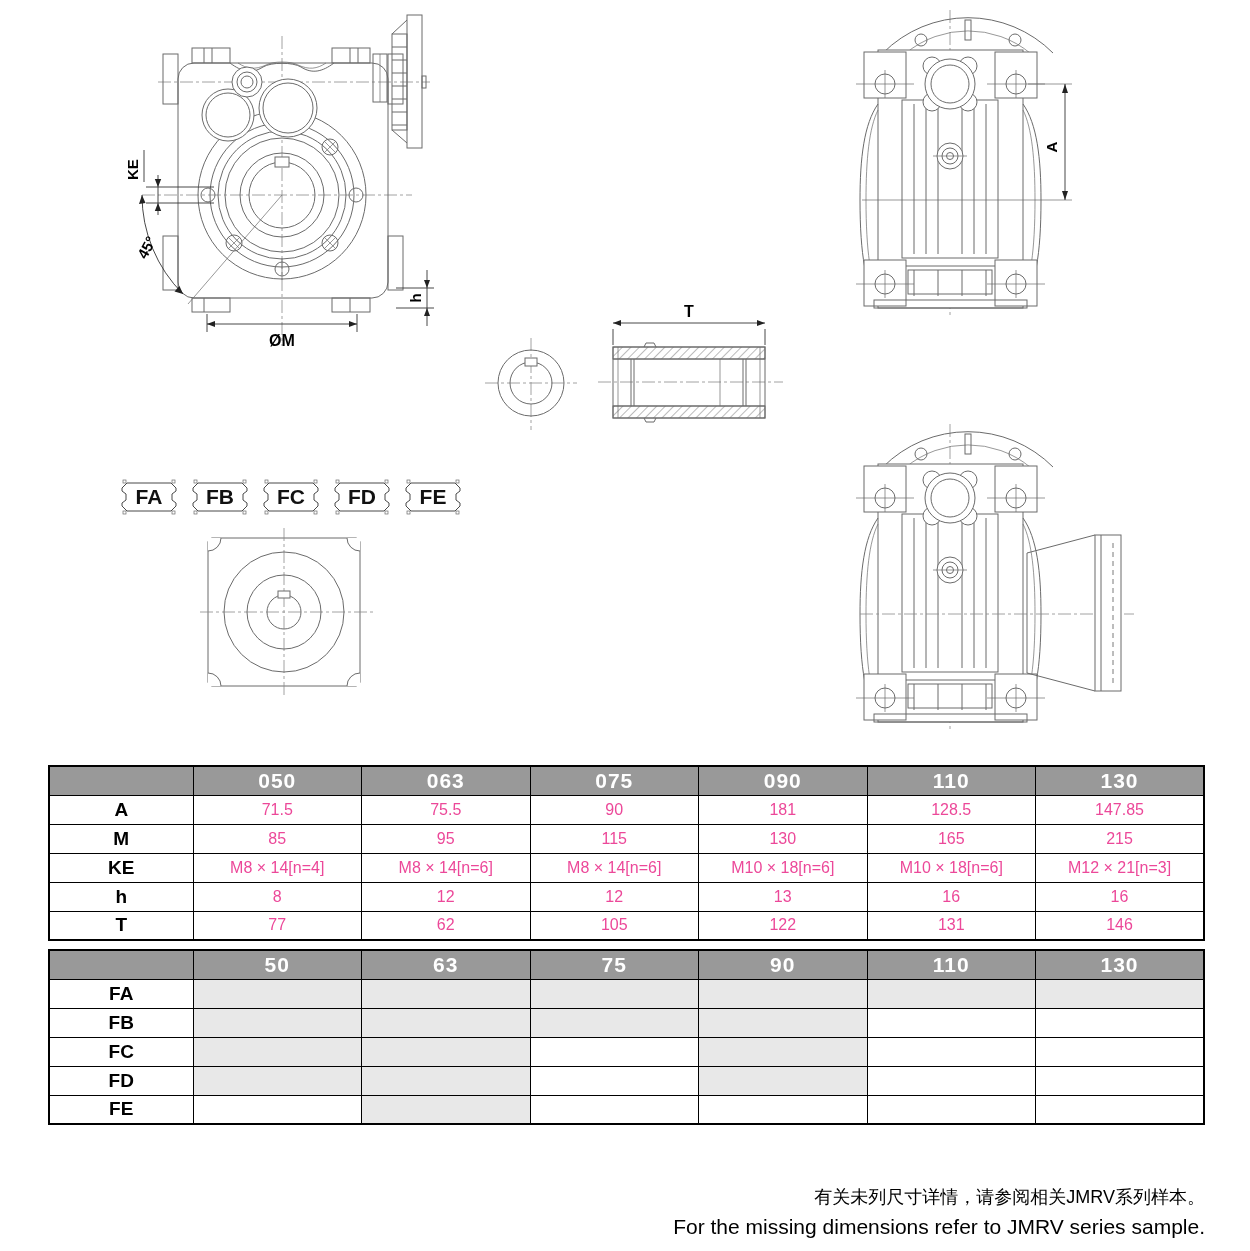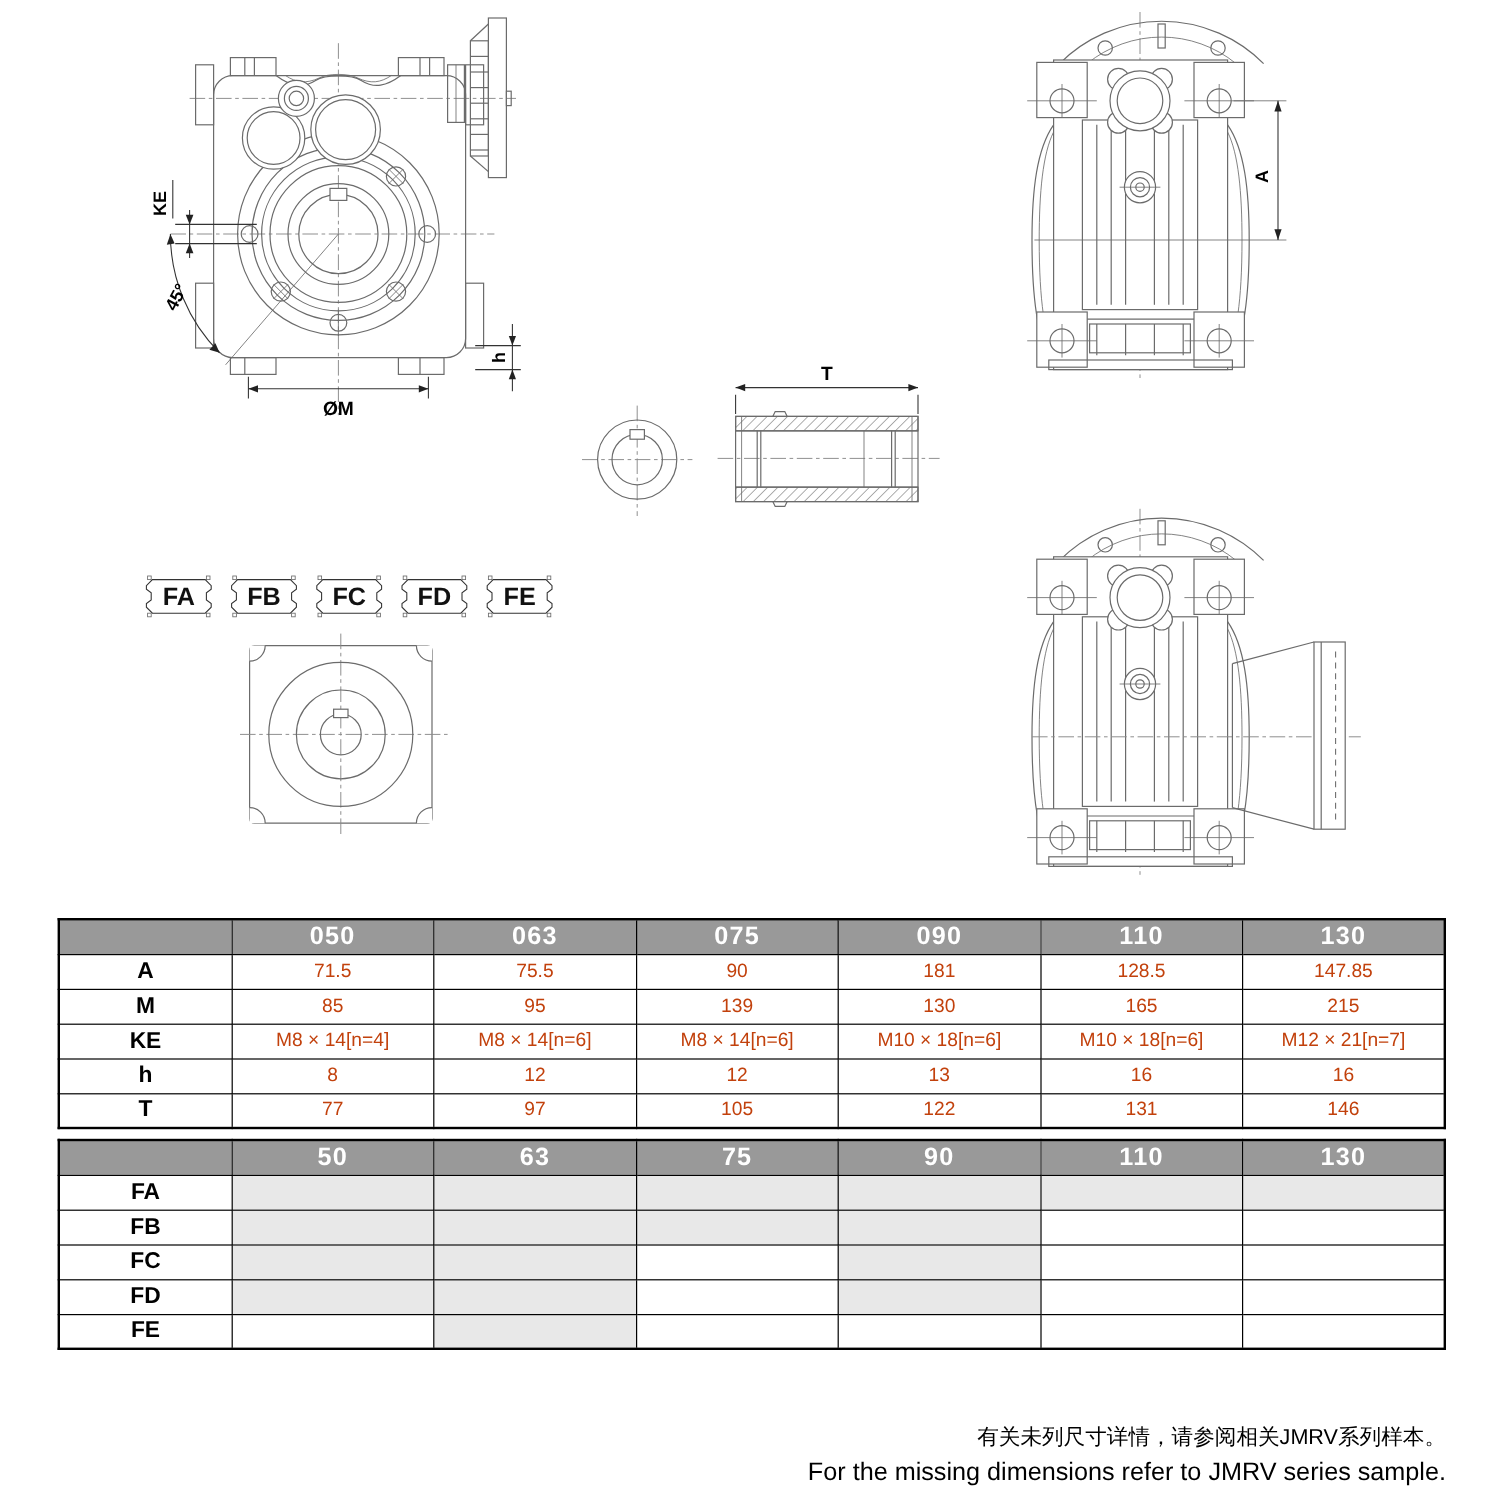--- a/index.html
+++ b/index.html
@@ -27,21 +27,21 @@
 
   table.dtable{position:absolute;left:48px;width:1155px;border-collapse:collapse;
                table-layout:fixed;border:2.5px solid #000;}
   .dtable th,.dtable td{border:1.6px solid #000;text-align:center;vertical-align:middle;
                         padding:0;overflow:hidden;white-space:nowrap;}
   .dtable tr{height:29px;}
   .dtable tr.head{height:29px;}
   .dtable tr.head th{background:var(--header-bg);color:var(--header-text);
                      font-size:21px;font-weight:bold;letter-spacing:1px;}
   .dtable th.lbl{font-weight:bold;font-size:19px;background:#fff;color:#000;}
-  .dtable td.val{font-size:16px;color:#c2410c;background:#fff;margin-left:20px;}
+  .dtable td.val{font-size:16px;color:#ec4899;background:#fff;margin-left:20px;}
   .dtable td.av{background:#fff;}
   .dtable td.av.avail{background:var(--avail-bg);}
   #dim-table{top:765px;}
   #flange-table{top:949px;}
 
   .badges{position:absolute;left:118px;top:479px;display:flex;gap:9px;}
   .badges svg{position:static;}
 
   .footer{position:absolute;right:45px;top:1182px;text-align:right;color:#000;}
   .footer .zh{font-size:18px;line-height:30px;}
@@ -378,47 +378,47 @@
       <td class="val">75.5</td>
       <td class="val">90</td>
       <td class="val">181</td>
       <td class="val">128.5</td>
       <td class="val">147.85</td>
     </tr>
     <tr>
       <th class="lbl">M</th>
       <td class="val">85</td>
       <td class="val">95</td>
-      <td class="val">139</td>
+      <td class="val">115</td>
       <td class="val">130</td>
       <td class="val">165</td>
       <td class="val">215</td>
     </tr>
     <tr>
       <th class="lbl">KE</th>
       <td class="val">M8 × 14[n=4]</td>
       <td class="val">M8 × 14[n=6]</td>
       <td class="val">M8 × 14[n=6]</td>
       <td class="val">M10 × 18[n=6]</td>
       <td class="val">M10 × 18[n=6]</td>
-      <td class="val">M12 × 21[n=7]</td>
+      <td class="val">M12 × 21[n=3]</td>
     </tr>
     <tr>
       <th class="lbl">h</th>
       <td class="val">8</td>
       <td class="val">12</td>
       <td class="val">12</td>
       <td class="val">13</td>
       <td class="val">16</td>
       <td class="val">16</td>
     </tr>
     <tr>
       <th class="lbl">T</th>
       <td class="val">77</td>
-      <td class="val">97</td>
+      <td class="val">62</td>
       <td class="val">105</td>
       <td class="val">122</td>
       <td class="val">131</td>
       <td class="val">146</td>
     </tr>
   </tbody>
     </table>
 
   <table class="dtable" id="flange-table">
     <colgroup>

